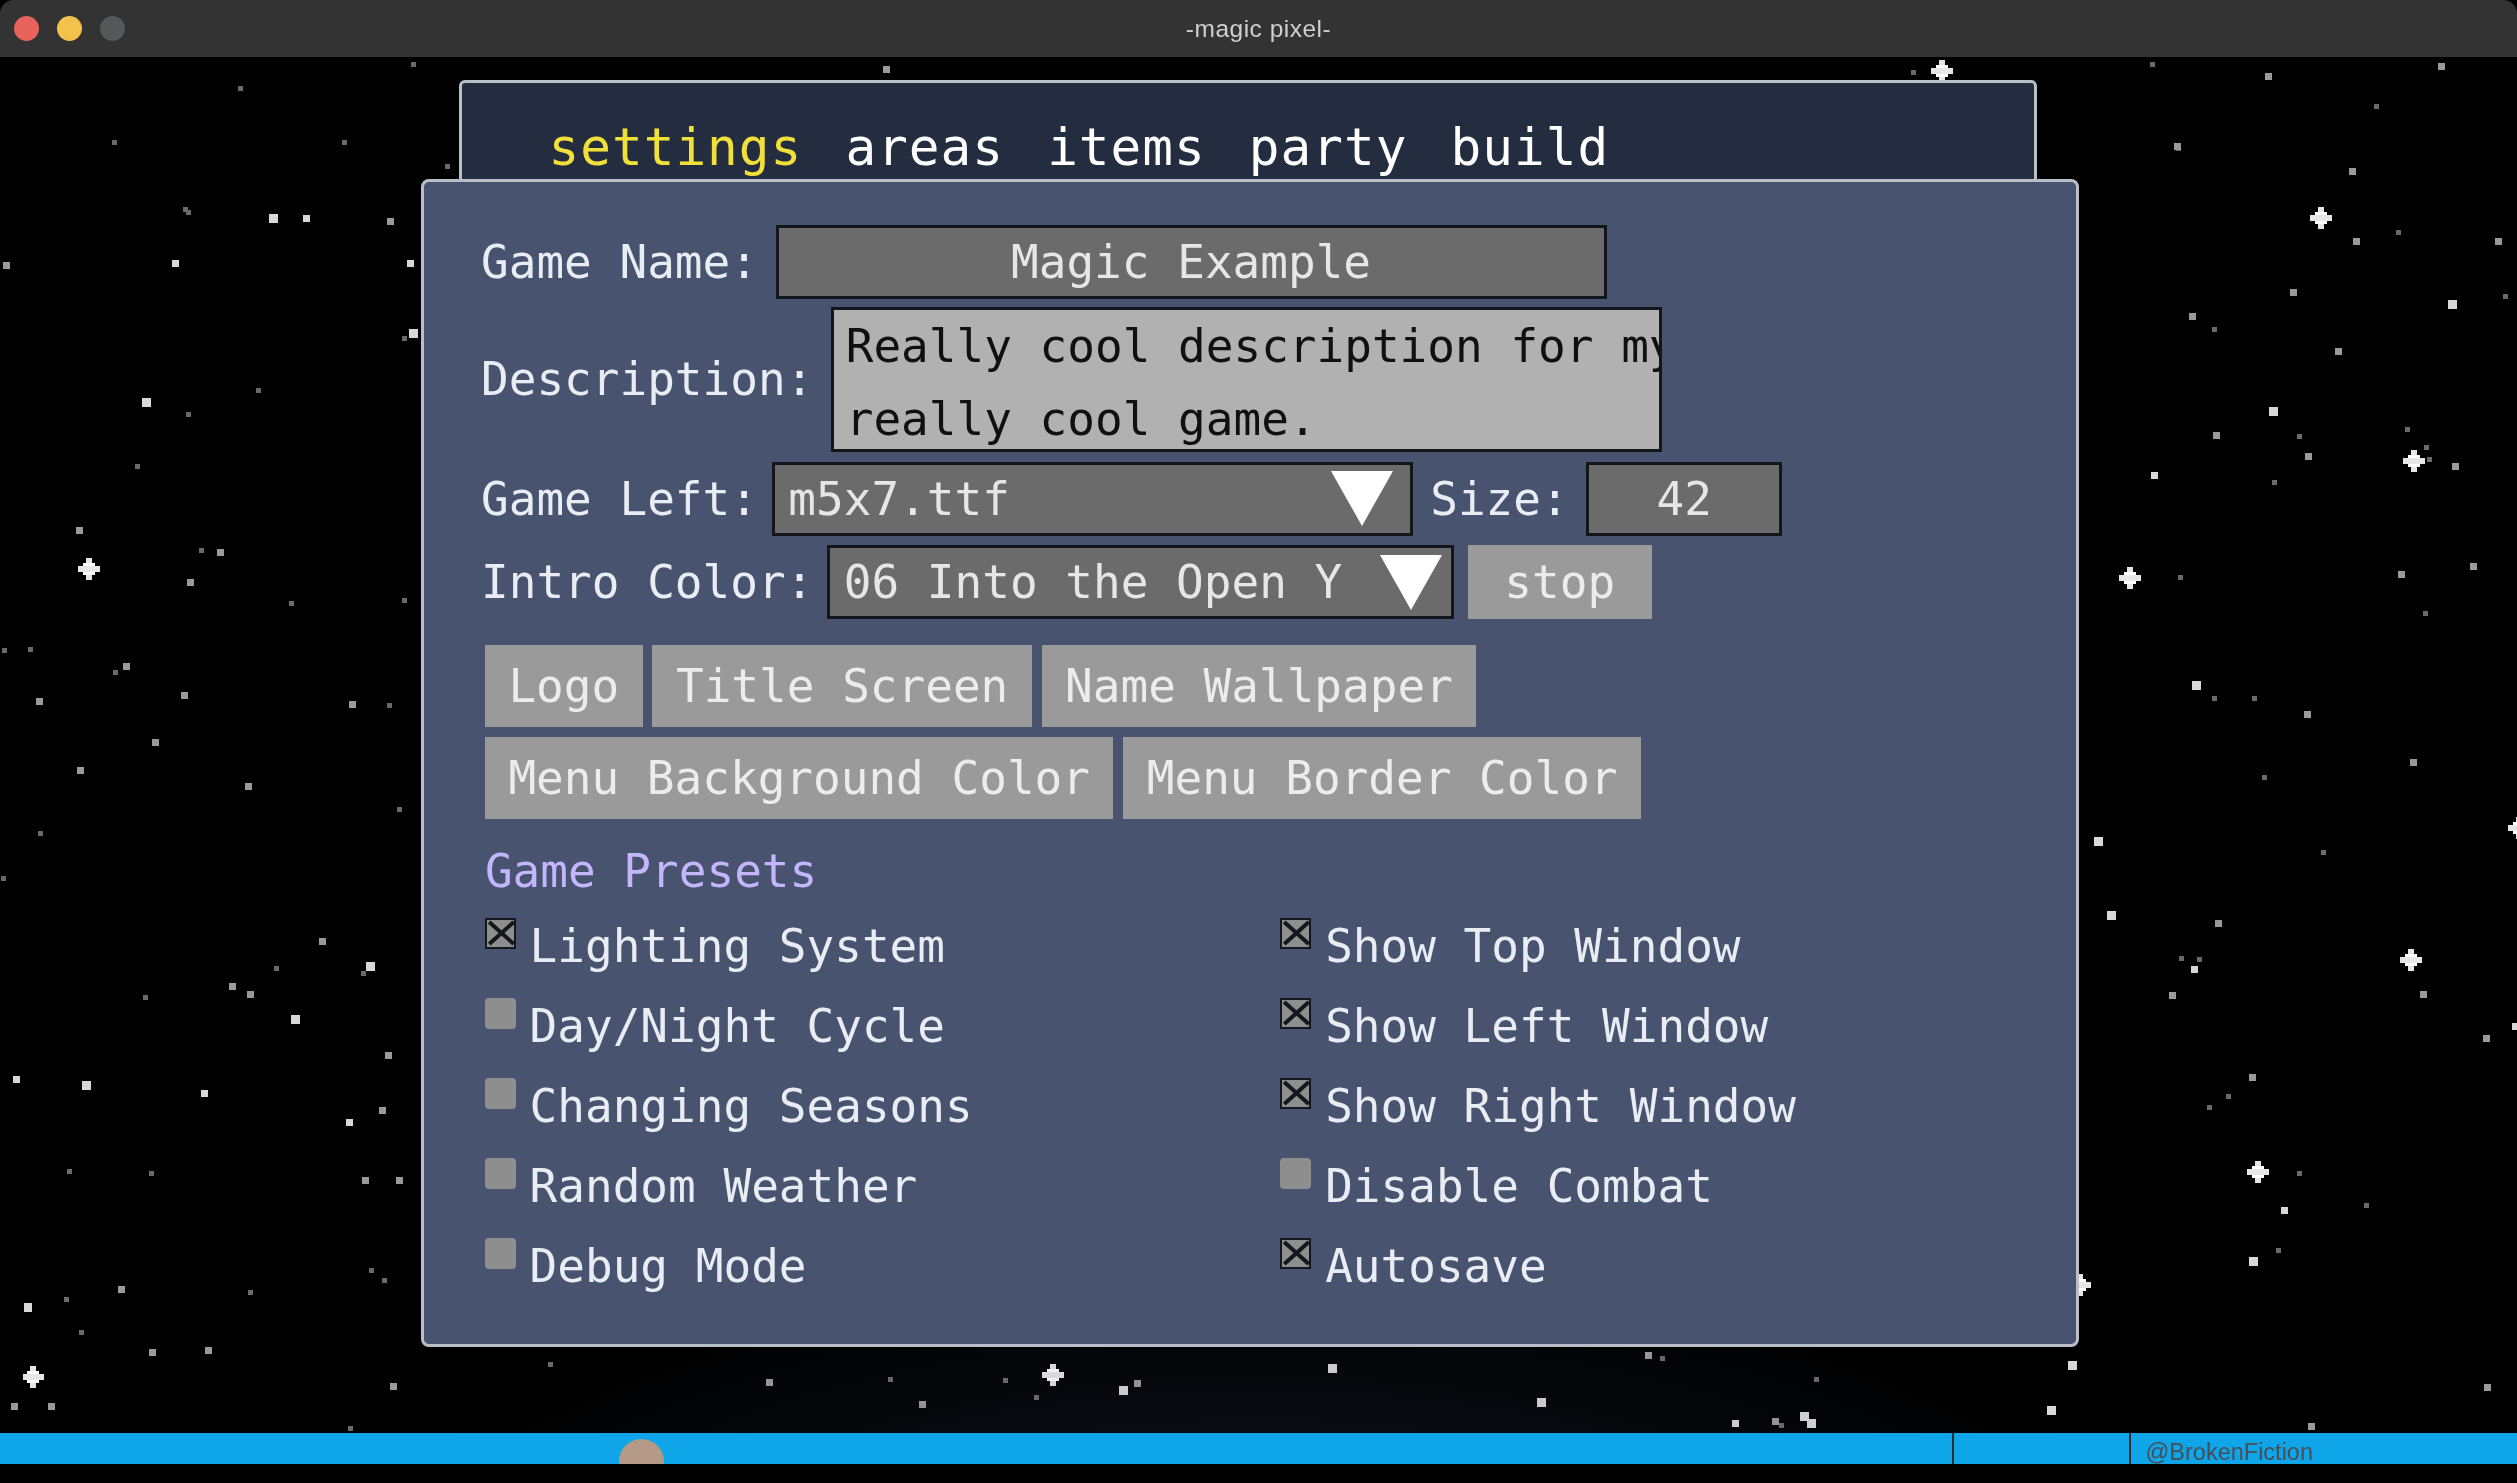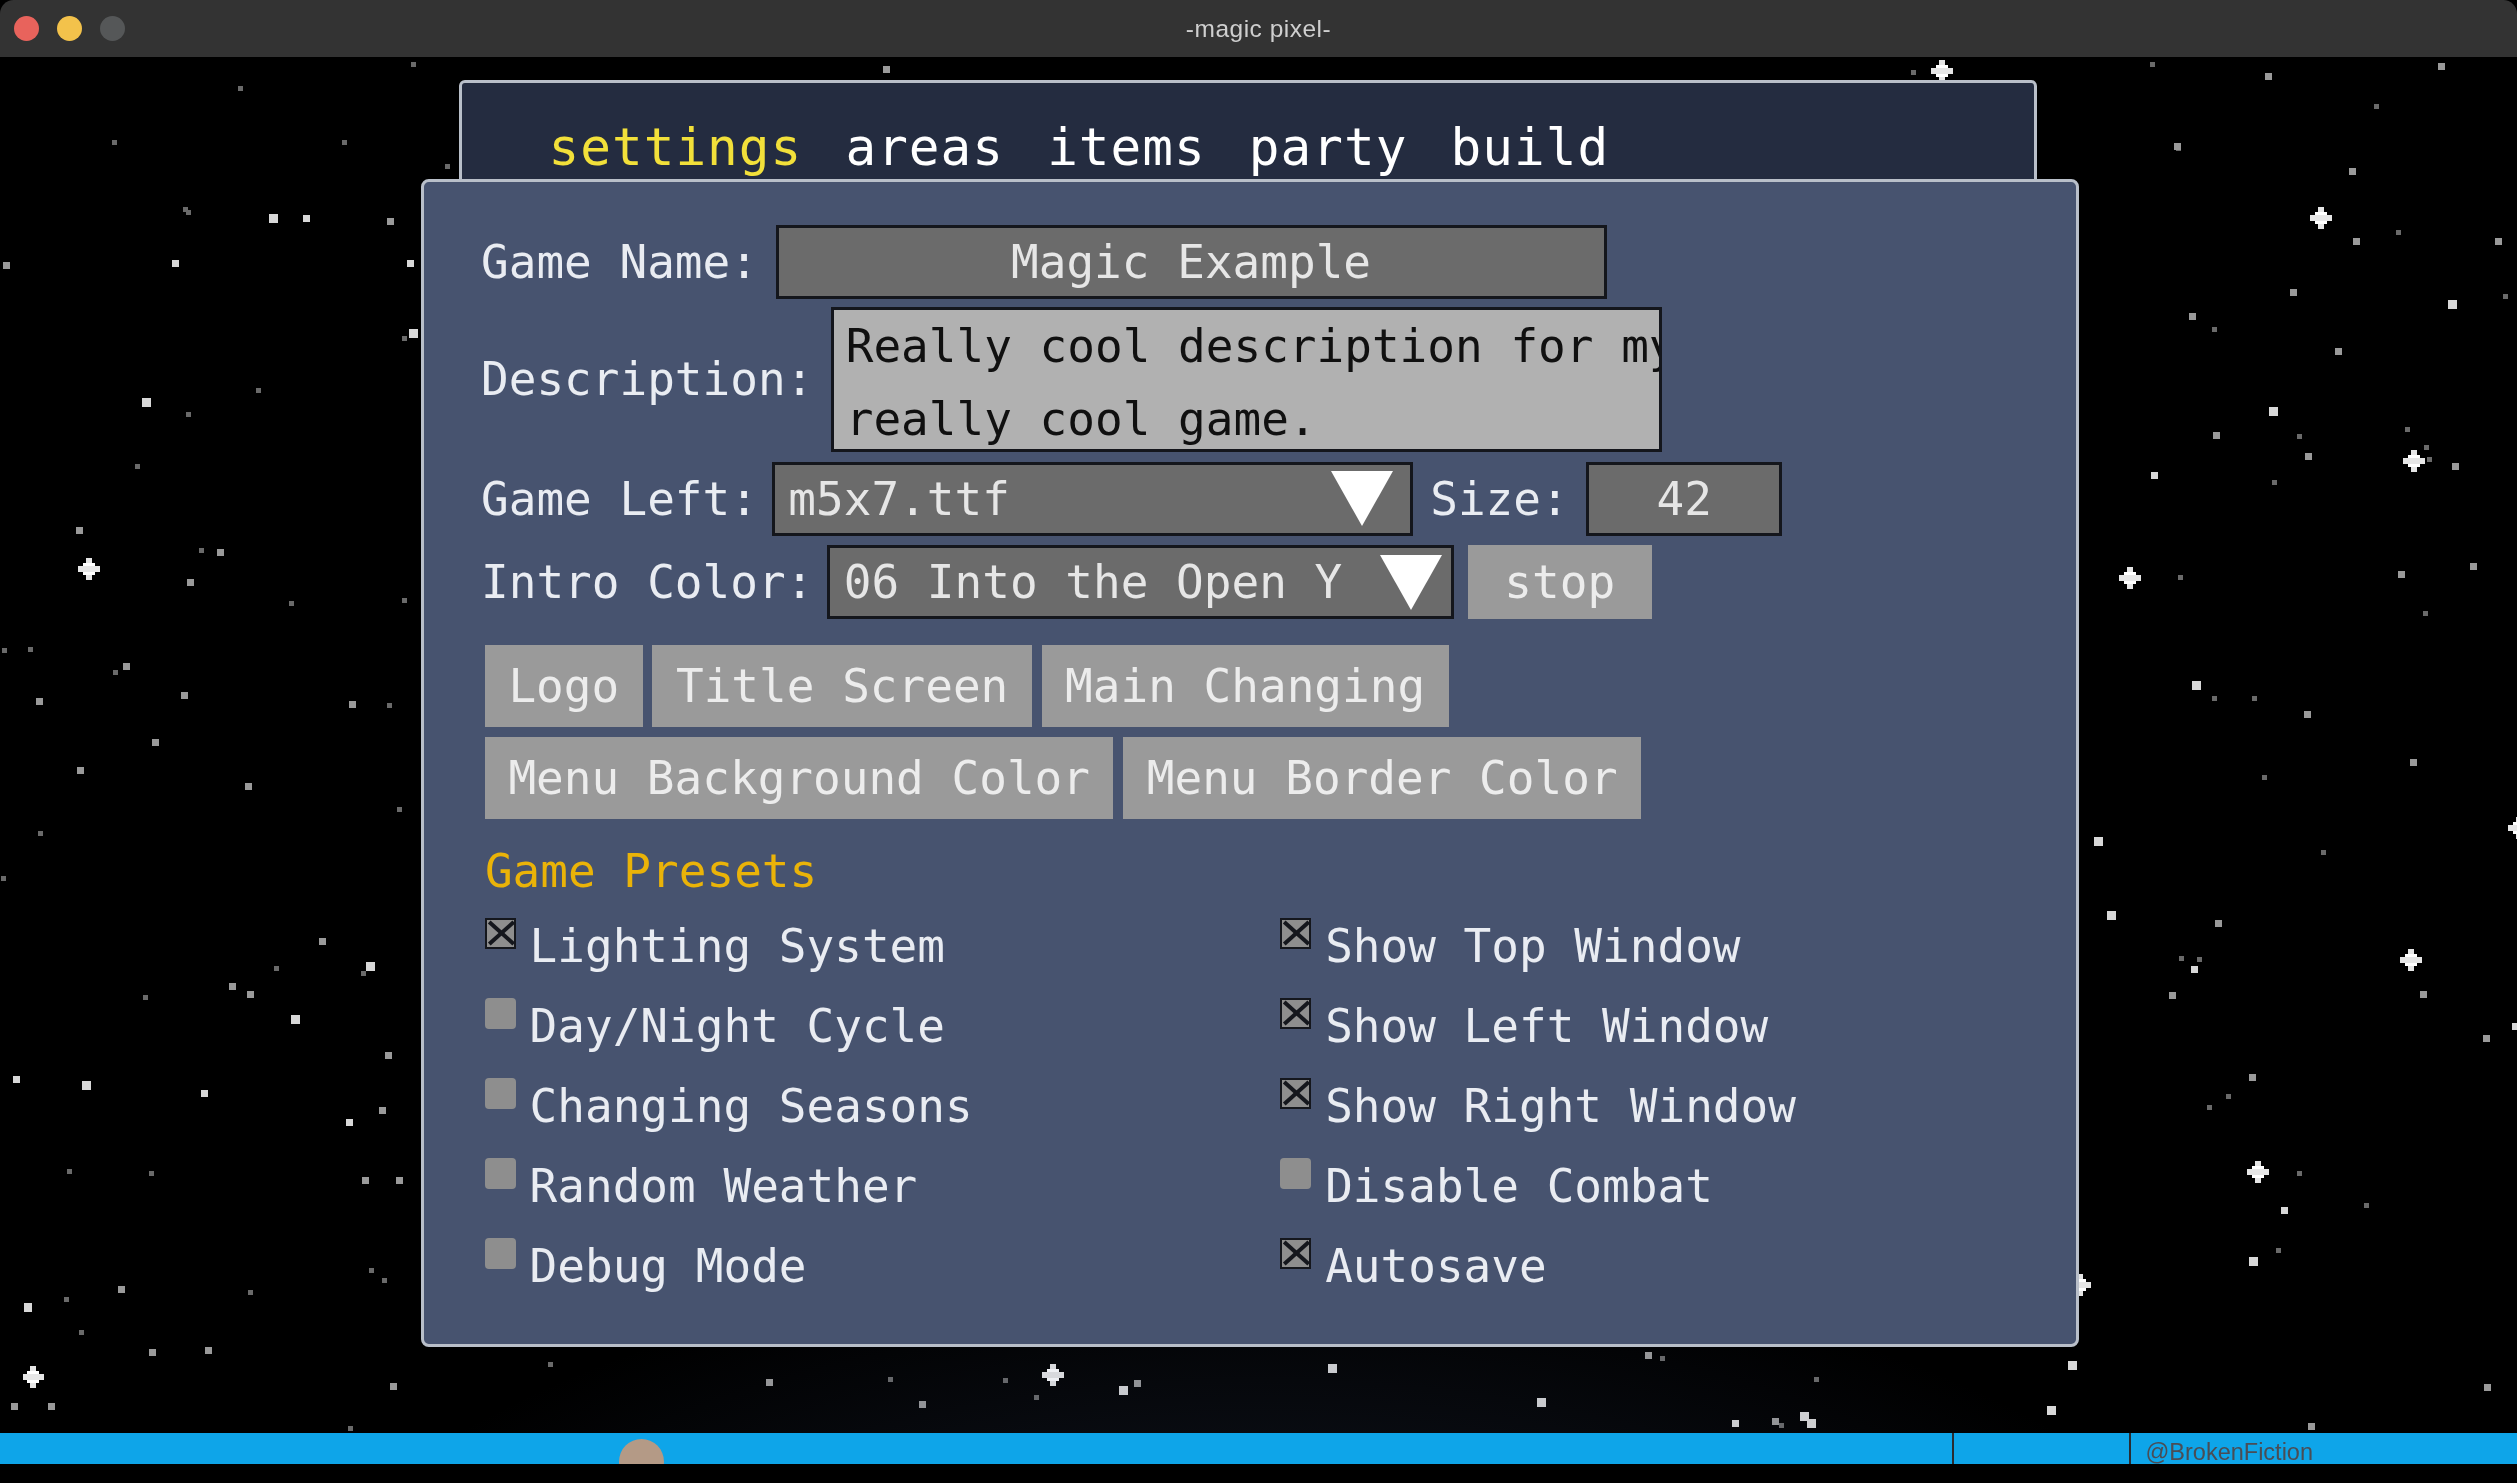--- a/index.html
+++ b/index.html
@@ -263,21 +263,21 @@
   #stop-btn { margin-left: 13.7px; width: 184px; }
 
   .btn-row { display: flex; gap: 9.8px; margin-left: 3.9px; }
   .btn-row.first { margin-top: 25.5px; }
   .btn-row.second { margin-top: 9.8px; }
   .btn-row .btn { height: 82px; }
 
   #presets-title {
     margin-top: 25.5px;
     margin-left: 3.9px;
-    color: #eab308;
+    color: #c4b5fd;
     font-size: 46px;
     font-family: "DejaVu Sans Mono", monospace;
   }
 
   #checkbox-grid {
     display: flex;
     margin-top: 7.8px;
   }
   .cb-col { display: flex; flex-direction: column; }
   .cb-col.left  { width: 804px; margin-left: 3.9px; }
@@ -830,21 +830,21 @@
           <div class="dd-arrow">
             <div class="tri-down"></div>
           </div>
         </div>
         <div class="btn" id="stop-btn">stop</div>
       </div>
 
       <div class="btn-row first">
         <div class="btn">Logo</div>
         <div class="btn">Title Screen</div>
-        <div class="btn">Main Changing</div>
+        <div class="btn">Name Wallpaper</div>
       </div>
 
       <div class="btn-row second">
         <div class="btn">Menu Background Color</div>
         <div class="btn">Menu Border Color</div>
       </div>
 
       <div id="presets-title">Game Presets</div>
 
       <div id="checkbox-grid">

